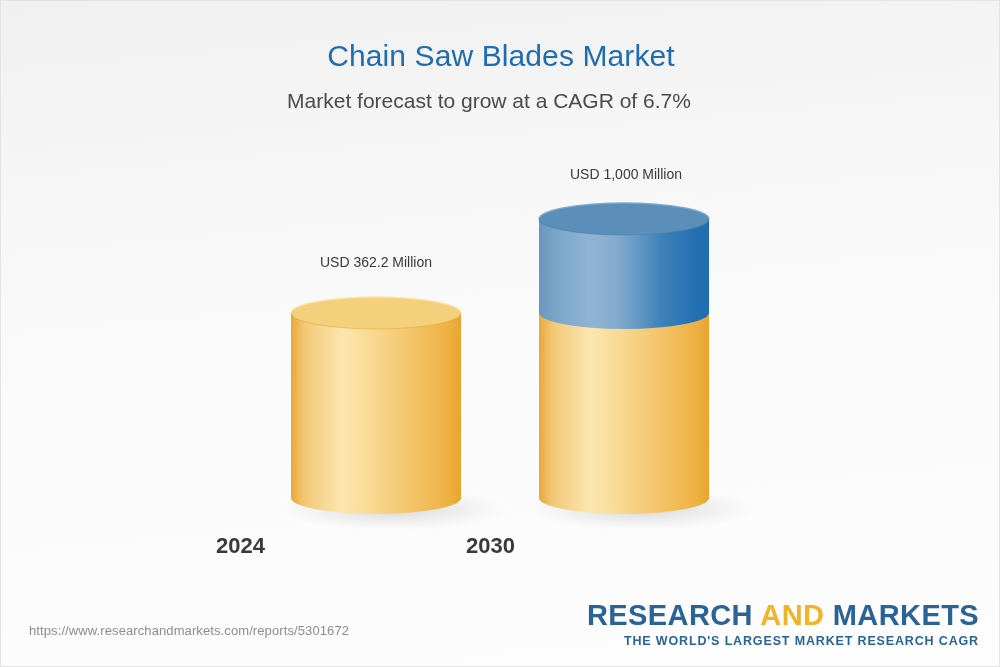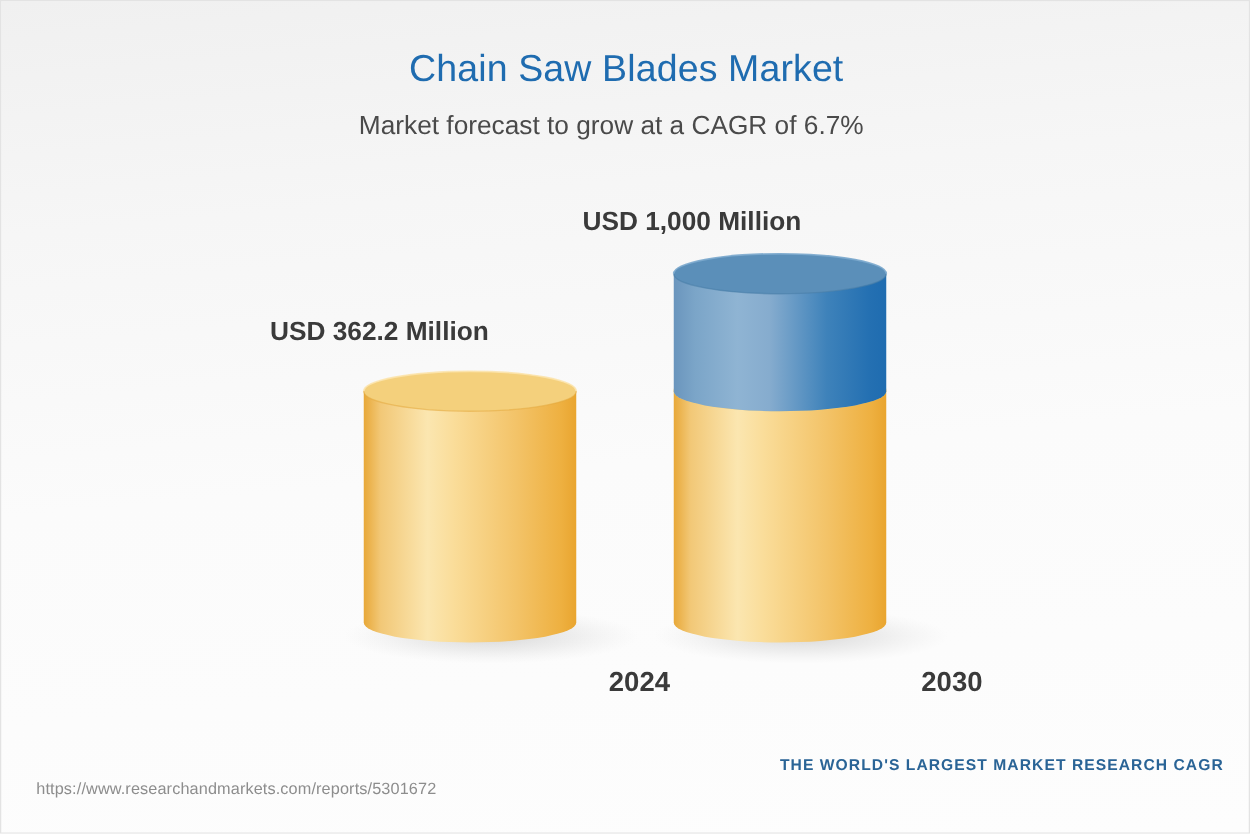--- a/index.html
+++ b/index.html
@@ -51,35 +51,35 @@
   .plot {
     position: absolute;
     left: 0;
     top: 0;
     width: 1000px;
     height: 600px;
   }
 
   .value-label {
     position: absolute;
-    font-size: 21px;
+    font-size: 14px;
+    font-weight: normal;
+    color: #3a3a3a;
+    text-align: center;
+    white-space: nowrap;
+  }
+  #label-2024 { left: 215px; top: 253px; width: 320px; }
+  #label-2030 { left: 465px; top: 165px; width: 320px; }
+
+  .year-label {
+    position: absolute;
+    font-size: 22px;
     font-weight: bold;
     color: #3a3a3a;
     text-align: left;
-    white-space: nowrap;
-  }
-  #label-2024 { left: 215px; top: 253px; width: 320px; }
-  #label-2030 { left: 465px; top: 165px; width: 320px; }
-
-  .year-label {
-    position: absolute;
-    font-size: 22px;
-    font-weight: bold;
-    color: #3a3a3a;
-    text-align: right;
     white-space: nowrap;
   }
   #year-2024 { left: 215px; top: 532px; width: 320px; }
   #year-2030 { left: 465px; top: 532px; width: 320px; }
 
   .cyl-svg {
     position: absolute;
     left: 0;
     top: 0;
     width: 1000px;
@@ -201,16 +201,21 @@
     <div class="value-label" id="label-2024">USD 362.2 Million</div>
     <div class="value-label" id="label-2030">USD 1,000 Million</div>
 
     <div class="year-label" id="year-2024">2024</div>
     <div class="year-label" id="year-2030">2030</div>
   </div>
 
   <div class="footer-url">https://www.researchandmarkets.com/reports/5301672</div>
 
   <div class="brand-logo">
+    <div class="brand-main">
+      <span>RESEARCH</span>
+      <span class="brand-and">AND</span>
+      <span>MARKETS</span>
+    </div>
     <div class="brand-tagline">THE WORLD'S LARGEST MARKET RESEARCH CAGR</div>
   </div>
 
 </div>
 
 </body></html>

